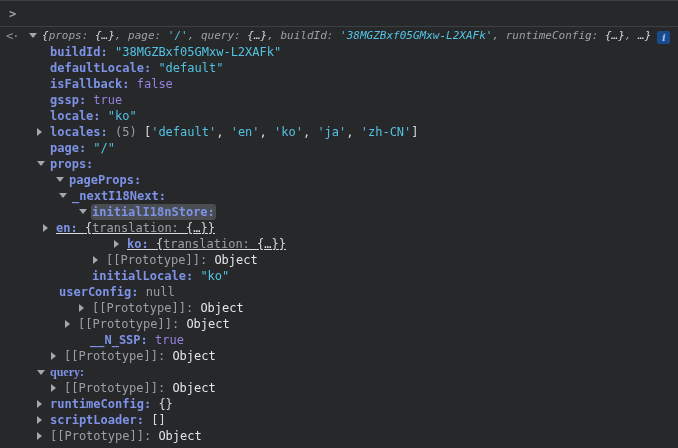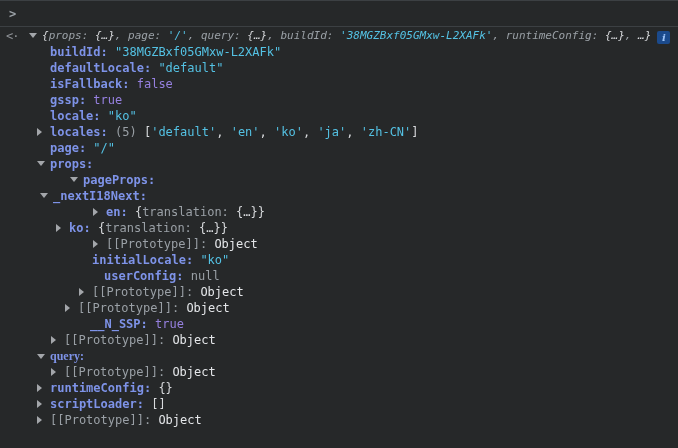--- a/index.html
+++ b/index.html
@@ -46,27 +46,28 @@
   <div class="tree">
       <div class="row italic" style="padding-left: 29px;"><span class="ret">&lt;·</span><span class="arrow-slot"><span class="tri-open"></span></span><span class="t-plain">{</span><span class="t-muted">props: </span><span class="t-plain">{…}</span><span class="t-muted">, page: </span><span class="t-str">'/'</span><span class="t-muted">, query: </span><span class="t-plain">{…}</span><span class="t-muted">, buildId: </span><span class="t-str">'38MGZBxf05GMxw-L2XAFk'</span><span class="t-muted">, runtimeConfig: </span><span class="t-plain">{…}</span><span class="t-muted">, </span><span class="t-plain">…}</span><span class="info">i</span></div>
       <div class="row" style="padding-left: 37px;"><span class="arrow-slot"></span><span class="t-key">buildId: </span><span class="t-str">"38MGZBxf05GMxw-L2XAFk"</span></div>
       <div class="row" style="padding-left: 37px;"><span class="arrow-slot"></span><span class="t-key">defaultLocale: </span><span class="t-str">"default"</span></div>
       <div class="row" style="padding-left: 37px;"><span class="arrow-slot"></span><span class="t-key">isFallback: </span><span class="t-bool">false</span></div>
       <div class="row" style="padding-left: 37px;"><span class="arrow-slot"></span><span class="t-key">gssp: </span><span class="t-bool">true</span></div>
       <div class="row" style="padding-left: 37px;"><span class="arrow-slot"></span><span class="t-key">locale: </span><span class="t-str">"ko"</span></div>
       <div class="row" style="padding-left: 37px;"><span class="arrow-slot"><span class="tri-closed"></span></span><span class="t-key">locales: </span><span class="t-muted">(5) </span><span class="t-plain">[</span><span class="t-str">'default'</span><span class="t-plain">, </span><span class="t-str">'en'</span><span class="t-plain">, </span><span class="t-str">'ko'</span><span class="t-plain">, </span><span class="t-str">'ja'</span><span class="t-plain">, </span><span class="t-str">'zh-CN'</span><span class="t-plain">]</span></div>
       <div class="row" style="padding-left: 37px;"><span class="arrow-slot"></span><span class="t-key">page: </span><span class="t-str">"/"</span></div>
       <div class="row" style="padding-left: 37px;"><span class="arrow-slot"><span class="tri-open"></span></span><span class="t-key">props:</span></div>
-      <div class="row" style="padding-left: 70px;"><span class="arrow-slot"><span class="tri-open"></span></span><span class="t-key">pageProps:</span></div>
-      <div class="row" style="padding-left: 40px;"><span class="arrow-slot"><span class="tri-open"></span></span><span class="t-key">_nextI18Next:</span></div>
-      <div class="row" style="padding-left: 93px;"><span class="arrow-slot"><span class="tri-closed"></span></span><span class="t-key">en: </span><span class="t-plain">{</span><span class="t-muted">translation: </span><span class="t-plain">{…}}</span></div>
-      <div class="row" style="padding-left: 56px;"><span class="arrow-slot"><span class="tri-closed"></span></span><span class="t-key">ko: </span><span class="t-plain">{</span><span class="t-muted">translation: </span><span class="t-plain">{…}}</span></div>
+      <div class="row" style="padding-left: 56px;"><span class="arrow-slot"><span class="tri-open"></span></span><span class="t-key">pageProps:</span></div>
+      <div class="row" style="padding-left: 59px;"><span class="arrow-slot"><span class="tri-open"></span></span><span class="t-key">_nextI18Next:</span></div>
+      <div class="row" style="padding-left: 79px;"><span class="arrow-slot"><span class="tri-open"></span></span><span class="t-key t-hl">initialI18nStore:</span></div>
+      <div class="row" style="padding-left: 43px; text-decoration: underline;"><span class="arrow-slot"><span class="tri-closed"></span></span><span class="t-key">en: </span><span class="t-plain">{</span><span class="t-muted">translation: </span><span class="t-plain">{…}}</span></div>
+      <div class="row" style="padding-left: 114px; text-decoration: underline;"><span class="arrow-slot"><span class="tri-closed"></span></span><span class="t-key">ko: </span><span class="t-plain">{</span><span class="t-muted">translation: </span><span class="t-plain">{…}}</span></div>
       <div class="row" style="padding-left: 93px;"><span class="arrow-slot"><span class="tri-closed"></span></span><span class="t-muted">[[Prototype]]: </span><span class="t-objw">Object</span></div>
       <div class="row" style="padding-left: 79px;"><span class="arrow-slot"></span><span class="t-key">initialLocale: </span><span class="t-str">"ko"</span></div>
-      <div class="row" style="padding-left: 91px;"><span class="arrow-slot"></span><span class="t-key">userConfig: </span><span class="t-muted">null</span></div>
+      <div class="row" style="padding-left: 46px;"><span class="arrow-slot"></span><span class="t-key">userConfig: </span><span class="t-muted">null</span></div>
       <div class="row" style="padding-left: 79px;"><span class="arrow-slot"><span class="tri-closed"></span></span><span class="t-muted">[[Prototype]]: </span><span class="t-objw">Object</span></div>
       <div class="row" style="padding-left: 65px;"><span class="arrow-slot"><span class="tri-closed"></span></span><span class="t-muted">[[Prototype]]: </span><span class="t-objw">Object</span></div>
       <div class="row" style="padding-left: 77px;"><span class="arrow-slot"></span><span class="t-key">__N_SSP: </span><span class="t-bool">true</span></div>
       <div class="row" style="padding-left: 51px;"><span class="arrow-slot"><span class="tri-closed"></span></span><span class="t-muted">[[Prototype]]: </span><span class="t-objw">Object</span></div>
       <div class="row" style="padding-left: 37px; font-family: Liberation Serif, serif;"><span class="arrow-slot"><span class="tri-open"></span></span><span class="t-key">query:</span></div>
       <div class="row" style="padding-left: 51px;"><span class="arrow-slot"><span class="tri-closed"></span></span><span class="t-muted">[[Prototype]]: </span><span class="t-objw">Object</span></div>
       <div class="row" style="padding-left: 37px;"><span class="arrow-slot"><span class="tri-closed"></span></span><span class="t-key">runtimeConfig: </span><span class="t-plain">{}</span></div>
       <div class="row" style="padding-left: 37px;"><span class="arrow-slot"><span class="tri-closed"></span></span><span class="t-key">scriptLoader: </span><span class="t-plain">[]</span></div>
       <div class="row" style="padding-left: 37px;"><span class="arrow-slot"><span class="tri-closed"></span></span><span class="t-muted">[[Prototype]]: </span><span class="t-objw">Object</span></div>
     </div>

